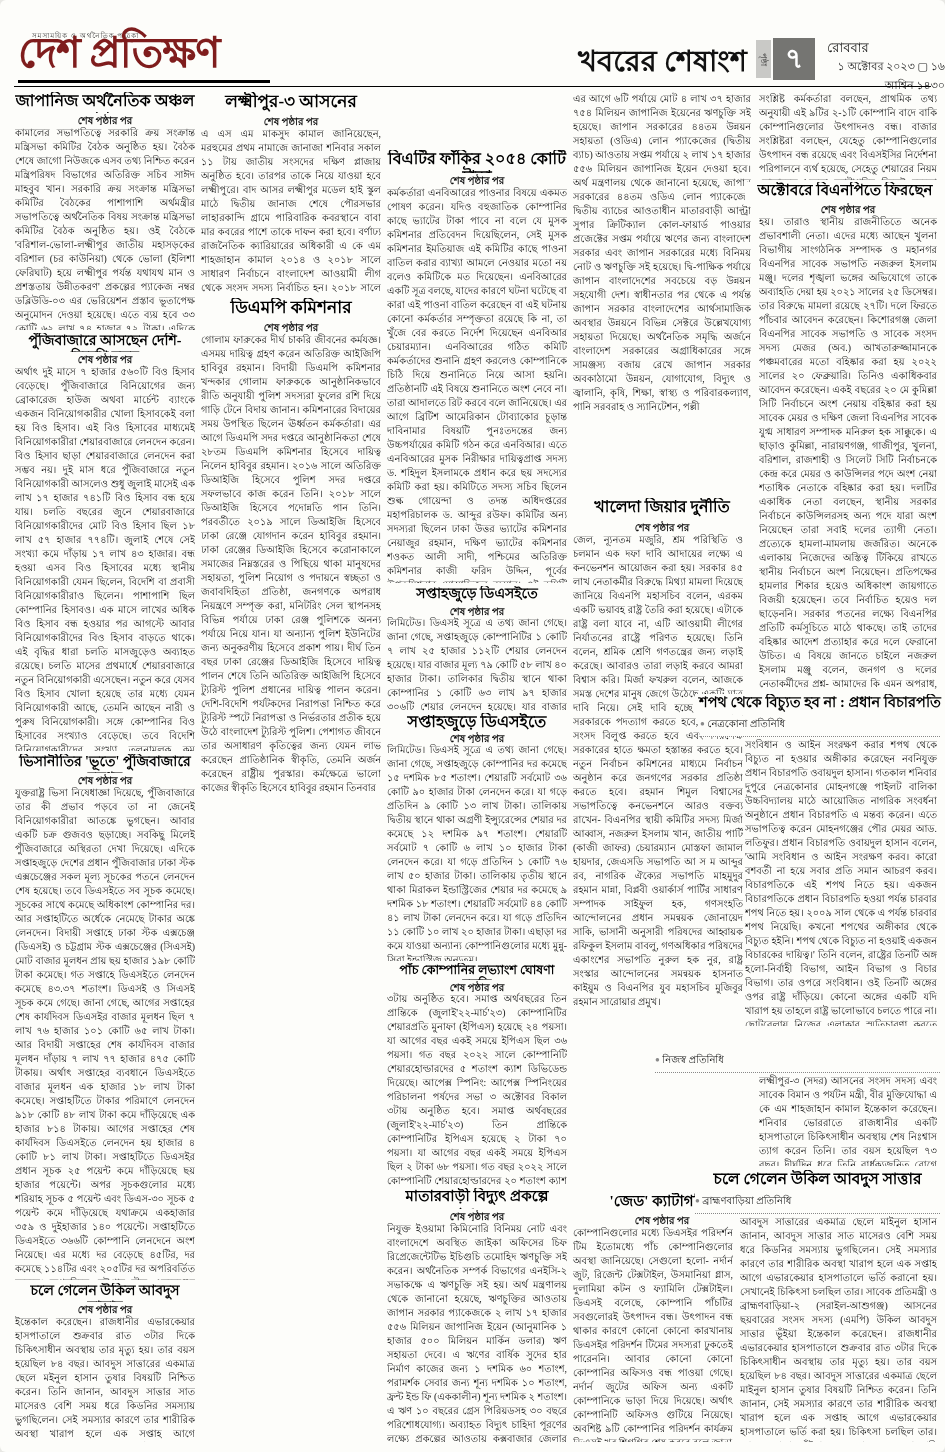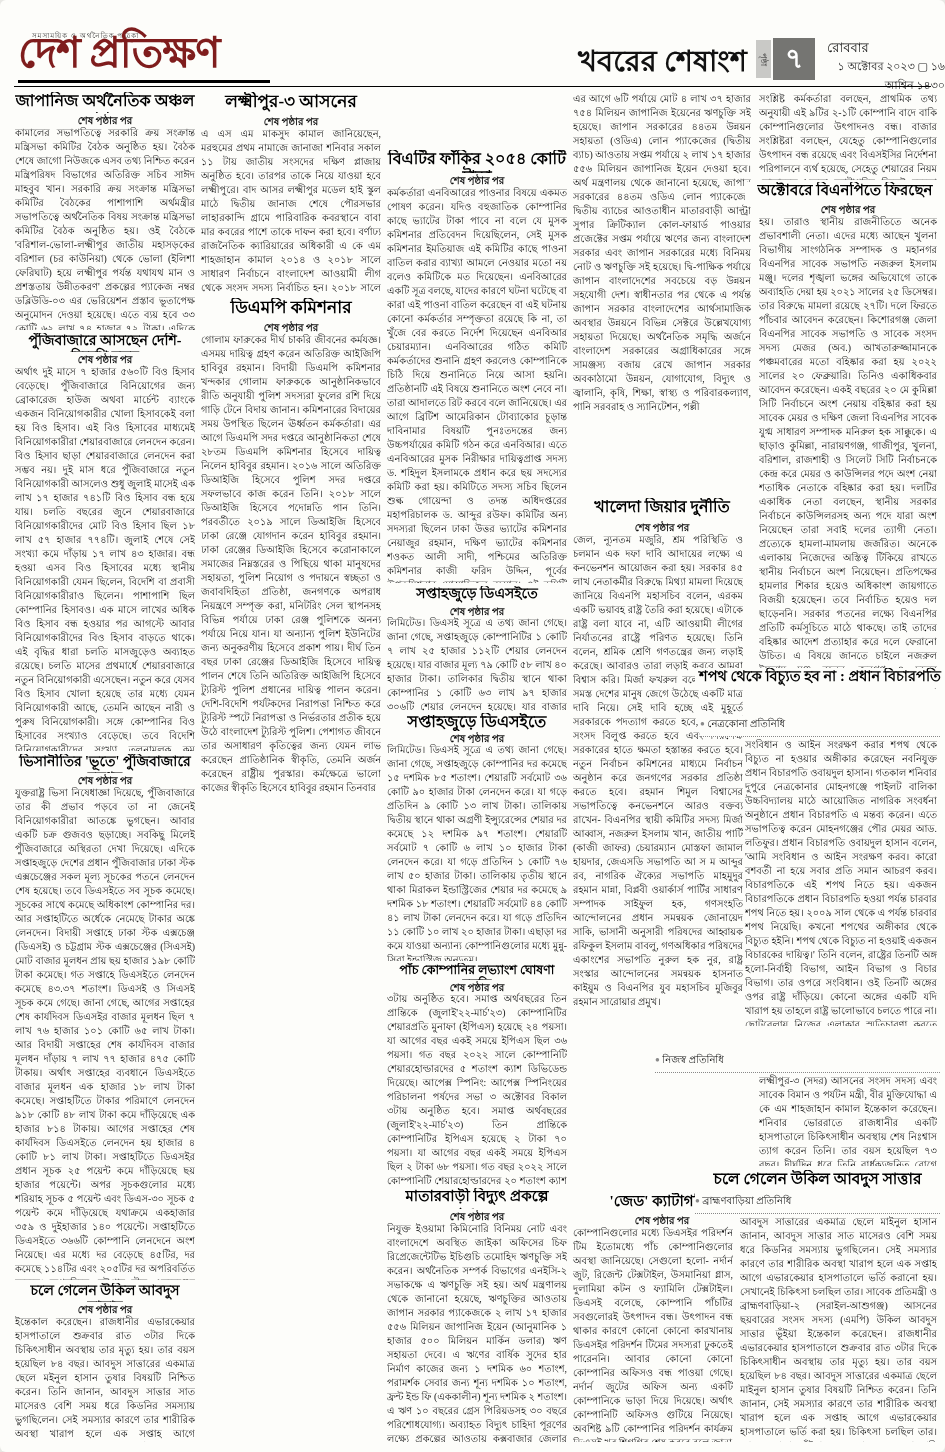--- a/index.html
+++ b/index.html
@@ -97,21 +97,21 @@
   <div class="head" style="left:573px;top:1193px;width:178px;height:20px;font-size:15px;">'জেড' ক্যাটাগরির</div>
   <div class="sub" style="left:573px;top:1213px;width:178px;height:12px;">শেষ পৃষ্ঠার পর</div>
   <div class="body" style="left:573px;top:1226px;width:160px;height:216px;">কোম্পানিগুলোর মধ্যে ডিএসইর পরিদর্শন টিম ইতোমধ্যে পাঁচ কোম্পানিগুলোর অবস্থা জানিয়েছে। সেগুলো হলো- নর্দার্ন জুট, রিজেন্ট টেক্সটাইল, উসমানিয়া গ্লাস, দুলামিয়া কটন ও ফ্যামিলি টেক্সটাইল। ডিএসই বলেছে, কোম্পানি পাঁচটির সবগুলোরই উৎপাদন বন্ধ। উৎপাদন বন্ধ থাকার কারণে কোনো কোনো কারখানায় ডিএসইর পরিদর্শন টিমের সদস্যরা ঢুকতেই পারেননি। আবার কোনো কোনো কোম্পানির অফিসও বন্ধ পাওয়া গেছে। নর্দার্ন জুটের অফিস অন্য একটি কোম্পানিকে ভাড়া দিয়ে দিয়েছে। অর্থাৎ কোম্পানিটি অফিসও গুটিয়ে নিয়েছে। অবশিষ্ট ৯টি কোম্পানির পরিদর্শন কার্যক্রম ডিএসই খুব শিগগির শেষ করবে বলে জানা</div>
 
   <div class="body" style="left:759px;top:92px;width:178px;height:88px;">সংশ্লিষ্ট কর্মকর্তারা বলছেন, প্রাথমিক তথ্য অনুযায়ী এই ৯টির ২-১টি কোম্পানি বাদে বাকি কোম্পানিগুলোর উৎপাদনও বন্ধ। বাজার সংশ্লিষ্টরা বলছেন, যেহেতু কোম্পানিগুলোর উৎপাদন বন্ধ রয়েছে এবং বিএসইসির নির্দেশনা পরিপালনে ব্যর্থ হয়েছে, সেহেতু শেয়ারের নিয়ম মোতাবেক 'জেড' ক্যাটাগরির দিকেই হয়তো যাবে। তবে বিএসইসি ও ডিএসই বিনিয়োগকারীদের স্বার্থে বিশেষ বিবেচনায় কোম্পানিগুলোর ক্যাটাগরি পরিবর্তন নাও করতে পারে।</div>
 
   <div class="head" style="left:745px;top:182px;width:200px;height:20px;font-size:15px;">অক্টোবরে বিএনপিতে ফিরছেন</div>
   <div class="sub" style="left:759px;top:202px;width:178px;height:12px;">শেষ পৃষ্ঠার পর</div>
   <div class="body" style="left:759px;top:215px;width:178px;height:476px;">হয়। তারাও স্থানীয় রাজনীতিতে অনেক প্রভাবশালী নেতা। এদের মধ্যে আছেন খুলনা বিভাগীয় সাংগঠনিক সম্পাদক ও মহানগর বিএনপির সাবেক সভাপতি নজরুল ইসলাম মঞ্জু। দলের শৃঙ্খলা ভঙ্গের অভিযোগে তাকে অব্যাহতি দেয়া হয় ২০২১ সালের ২৫ ডিসেম্বর। তার বিরুদ্ধে মামলা রয়েছে ২৭টি। দলে ফিরতে পাঁচবার আবেদন করেছেন। কিশোরগঞ্জ জেলা বিএনপির সাবেক সভাপতি ও সাবেক সংসদ সদস্য মেজর (অব.) আখতারুজ্জামানকে পঞ্চমবারের মতো বহিষ্কার করা হয় ২০২২ সালের ২০ ফেব্রুয়ারি। তিনিও একাধিকবার আবেদন করেছেন। একই বছরের ২০ মে কুমিল্লা সিটি নির্বাচনে অংশ নেয়ায় বহিষ্কার করা হয় সাবেক মেয়র ও দক্ষিণ জেলা বিএনপির সাবেক যুগ্ম সাধারণ সম্পাদক মনিরুল হক সাক্কুকে। এ ছাড়াও কুমিল্লা, নারায়ণগঞ্জ, গাজীপুর, খুলনা, বরিশাল, রাজশাহী ও সিলেট সিটি নির্বাচনকে কেন্দ্র করে মেয়র ও কাউন্সিলর পদে অংশ নেয়া শতাধিক নেতাকে বহিষ্কার করা হয়। দলটির একাধিক নেতা বলছেন, স্থানীয় সরকার নির্বাচনে কাউন্সিলরসহ অন্য পদে যারা অংশ নিয়েছেন তারা সবাই দলের ত্যাগী নেতা। প্রত্যেকে হামলা-মামলায় জর্জরিত। অনেকে এলাকায় নিজেদের অস্তিত্ব টিকিয়ে রাখতে স্থানীয় নির্বাচনে অংশ নিয়েছেন। প্রতিপক্ষের হামলার শিকার হয়েও অধিকাংশ জায়গাতে বিজয়ী হয়েছেন। তবে নির্বাচিত হয়েও দল ছাড়েননি। সরকার পতনের লক্ষ্যে বিএনপির প্রতিটি কর্মসূচিতে মাঠে থাকছে। তাই তাদের বহিষ্কার আদেশ প্রত্যাহার করে দলে ফেরানো উচিত। এ বিষয়ে জানতে চাইলে নজরুল ইসলাম মঞ্জু বলেন, জনগণ ও দলের নেতাকর্মীদের প্রশ্ন- আমাদের কি এমন অপরাধ, যার জন্য দুই বছর দলের বাইরে রাখা হলো? কমিটিতে না থাকলেও প্রায় ১০ হাজার নেতাকর্মী নিয়ে</div>
 
-  <div class="head" style="left:695px;top:668px;width:250px;height:20px;font-size:14.5px;">শপথ থেকে বিচ্যুত হব না : প্রধান বিচারপতি</div>
+  <div class="head" style="left:695px;top:694px;width:250px;height:20px;font-size:14.5px;">শপথ থেকে বিচ্যুত হব না : প্রধান বিচারপতি</div>
   <div class="byline" style="left:700px;top:716px;width:240px;"><span class="dot">●</span> <span>নেত্রকোনা প্রতিনিধি</span></div>
   <div class="body" style="left:745px;top:738px;width:192px;height:288px;">সংবিধান ও আইন সংরক্ষণ করার শপথ থেকে বিচ্যুত না হওয়ার অঙ্গীকার করেছেন নবনিযুক্ত প্রধান বিচারপতি ওবায়দুল হাসান। গতকাল শনিবার দুপুরে নেত্রকোনার মোহনগঞ্জে পাইলট বালিকা উচ্চবিদ্যালয় মাঠে আয়োজিত নাগরিক সংবর্ধনা অনুষ্ঠানে প্রধান বিচারপতি এ মন্তব্য করেন। এতে সভাপতিত্ব করেন মোহনগঞ্জের পৌর মেয়র আড. লতিফুর। প্রধান বিচারপতি ওবায়দুল হাসান বলেন, 'আমি সংবিধান ও আইন সংরক্ষণ করব। কারো বশবর্তী না হয়ে সবার প্রতি সমান আচরণ করব। বিচারপতিকে এই শপথ নিতে হয়। একজন বিচারপতিকে প্রধান বিচারপতি হওয়া পর্যন্ত চারবার শপথ নিতে হয়। ২০০৯ সাল থেকে এ পর্যন্ত চারবার শপথ নিয়েছি। কখনো শপথের অঙ্গীকার থেকে বিচ্যুত হইনি। শপথ থেকে বিচ্যুত না হওয়াই একজন বিচারকের দায়িত্ব।' তিনি বলেন, রাষ্ট্রের তিনটি অঙ্গ হলো-নির্বাহী বিভাগ, আইন বিভাগ ও বিচার বিভাগ। তার ওপরে সংবিধান। ওই তিনটি অঙ্গের ওপর রাষ্ট্র দাঁড়িয়ে। কোনো অঙ্গের একটি যদি খারাপ হয় তাহলে রাষ্ট্র ভালোভাবে চলতে পারে না। ছোটবেলায় নিজের এলাকার স্মৃতিচারণা করতে গিয়ে প্রধান বিচারপতি বলেন, 'ছোটবেলায় কত ভাঙাচোরা রাস্তা দিয়ে গ্রামের বাড়ি গিয়েছি। এখন কত উন্নয়ন হয়েছে। এই উন্নয়ন হতো না যদি দেশ স্বাধীন না হতো, আমাদের স্বাধীন দেশ দিয়ে না যেতেন।' নেত্রকোনা-৪ আসনের সংসদ সদস্য সাজ্জাদুল হাসান, জেলা প্রশাসক শাহেদ পারভেজ, জেলা ও দায়রা জজ শাহজাহান কবীর, পুলিশ সুপার ফয়েজ আহমেদ, জেলা আওয়ামী লীগের সভাপতি অ্যাড. ও সাধারণ সম্পাদক অ্যাড. শামসুর রহমান লিটন বক্তব্য রাখেন। সুপ্রিম কোর্টের আপিল বিভাগের রেজিস্ট্রার সাইফুর রহমান ও বিচারপতি হিসেবে শপথ গ্রহণ করেন।</div>
 
   <div class="byline" style="left:655px;top:1052px;width:285px;"><span class="dot">●</span> <span>নিজস্ব প্রতিনিধি</span></div>
   <div class="body" style="left:759px;top:1074px;width:178px;height:92px;">লক্ষ্মীপুর-৩ (সদর) আসনের সংসদ সদস্য এবং সাবেক বিমান ও পর্যটন মন্ত্রী, বীর মুক্তিযোদ্ধা এ কে এম শাহজাহান কামাল ইন্তেকাল করেছেন। শনিবার ভোররাতে রাজধানীর একটি হাসপাতালে চিকিৎসাধীন অবস্থায় শেষ নিঃশ্বাস ত্যাগ করেন তিনি। তার বয়স হয়েছিল ৭৩ বছর। দীর্ঘদিন ধরে তিনি বার্ধক্যজনিত রোগে ভুগছিলেন। তার ছোট ভাই ঢাকায় জানিয়েছেন, মরহুমের জানাজা জাতীয় সংসদের দক্ষিণ প্লাজায় অনুষ্ঠিত হবে। এরপর তাকে নিয়ে যাওয়া হবে লক্ষ্মীপুরে। বাদ আসর পৌরসভার লাহারকান্দি গ্রামে পারিবারিক কবরস্থানে তাকে দাফন করা হবে। শাহজাহান কামাল ২০১৪ ও ২০১৮ সালে আওয়ামী লীগ থেকে সংসদ সদস্য নির্বাচিত হন। ২০১৮ সালে তিনি বেসামরিক বিমান ও পর্যটন মন্ত্রণালয়ের মন্ত্রীর দায়িত্ব পালন করেন।</div>
 
   <div class="head" style="left:690px;top:1170px;width:255px;height:21px;font-size:15.5px;">চলে গেলেন উকিল আবদুস সাত্তার</div>
   <div class="byline" style="left:695px;top:1193px;width:245px;"><span class="dot">●</span> <span>ব্রাহ্মণবাড়িয়া প্রতিনিধি</span></div>
   <div class="body" style="left:740px;top:1215px;width:197px;height:227px;">আবদুস সাত্তারের একমাত্র ছেলে মাইনুল হাসান জানান, আবদুস সাত্তার সাত মাসেরও বেশি সময় ধরে কিডনির সমস্যায় ভুগছিলেন। সেই সমস্যার কারণে তার শারীরিক অবস্থা খারাপ হলে এক সপ্তাহ আগে এভারকেয়ার হাসপাতালে ভর্তি করানো হয়। সেখানেই চিকিৎসা চলছিল তার। সাবেক প্রতিমন্ত্রী ও ব্রাহ্মণবাড়িয়া-২ (সরাইল-আশুগঞ্জ) আসনের ছয়বারের সংসদ সদস্য (এমপি) উকিল আবদুস সাত্তার ভূঁইয়া ইন্তেকাল করেছেন। রাজধানীর এভারকেয়ার হাসপাতালে শুক্রবার রাত ৩টার দিকে চিকিৎসাধীন অবস্থায় তার মৃত্যু হয়। তার বয়স হয়েছিল ৮৪ বছর। আবদুস সাত্তারের একমাত্র ছেলে মাইনুল হাসান তুষার বিষয়টি নিশ্চিত করেন। তিনি জানান, সেই সমস্যার কারণে তার শারীরিক অবস্থা খারাপ হলে এক সপ্তাহ আগে এভারকেয়ার হাসপাতালে ভর্তি করা হয়। চিকিৎসা চলছিল তার। আবদুস সাত্তার ভূঁইয়া ১৯৩৯ সালের ১৬ জানুয়ারি ব্রাহ্মণবাড়িয়ার সরাইল উপজেলার অরুয়াইল ইউনিয়নের পরমানন্দপুর গ্রামের আবদুল হামিদ ভূঁইয়া ও রহিমা খাতুনের সংসারে জন্মগ্রহণ করেন। তিনি ব্রাহ্মণবাড়িয়া আদালতে আইনজীবী পেশায় নিয়োজিত ছিলেন। তিনি ব্রাহ্মণবাড়িয়া জেলা বিএনপির সভাপতি পদে ছিলেন দীর্ঘদিন। আবদুস সাত্তার ১৯৭৯ সালে তৎকালীন কুমিল্লা-১ আসনে স্বতন্ত্র প্রার্থী হিসেবে সংসদ সদস্য নির্বাচিত হন। পরবর্তী সময়ে ১৯৯১ ও ১৯৯৬ সালের ১৫ ফেব্রুয়ারি ও জুনের নির্বাচনে বিএনপির মনোনয়ন নিয়ে ব্রাহ্মণবাড়িয়া-২ আসনে সংসদ সদস্য নির্বাচিত হন।</div>
 

